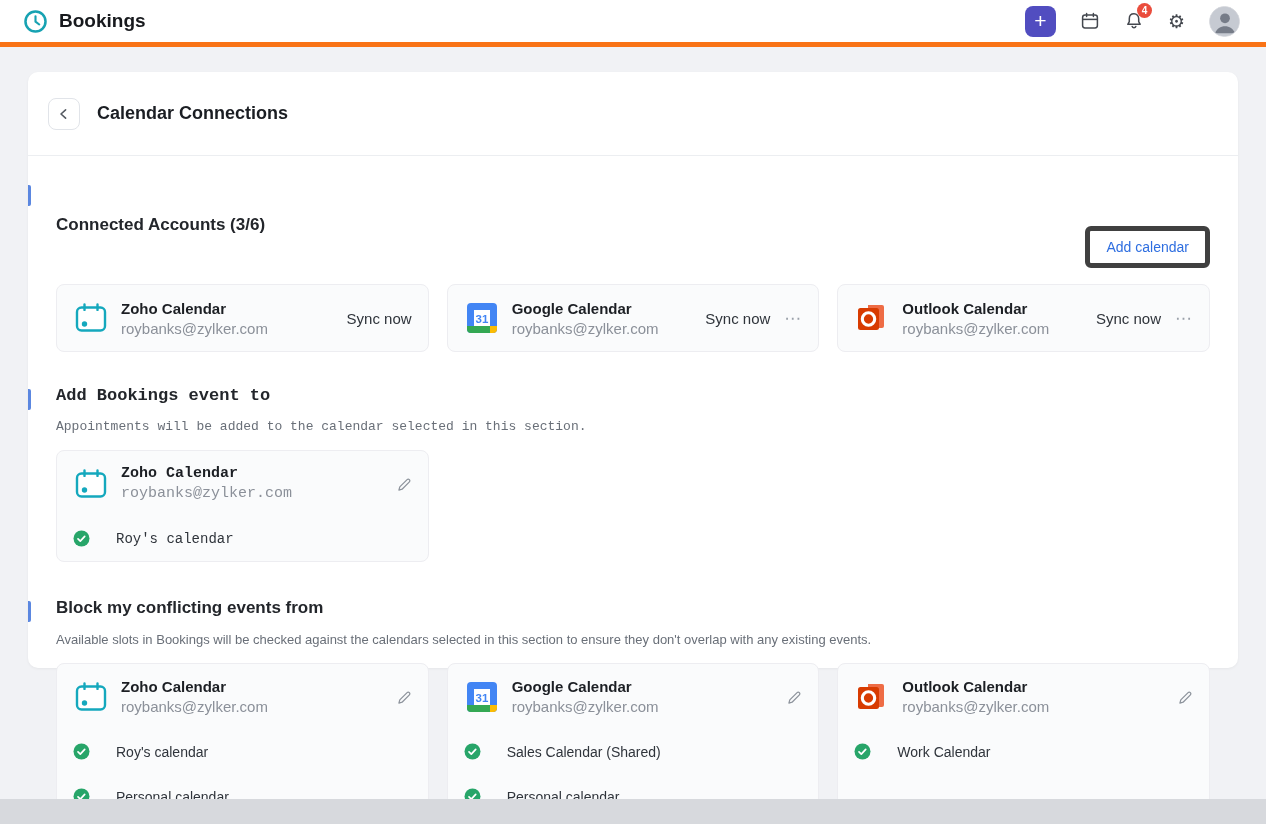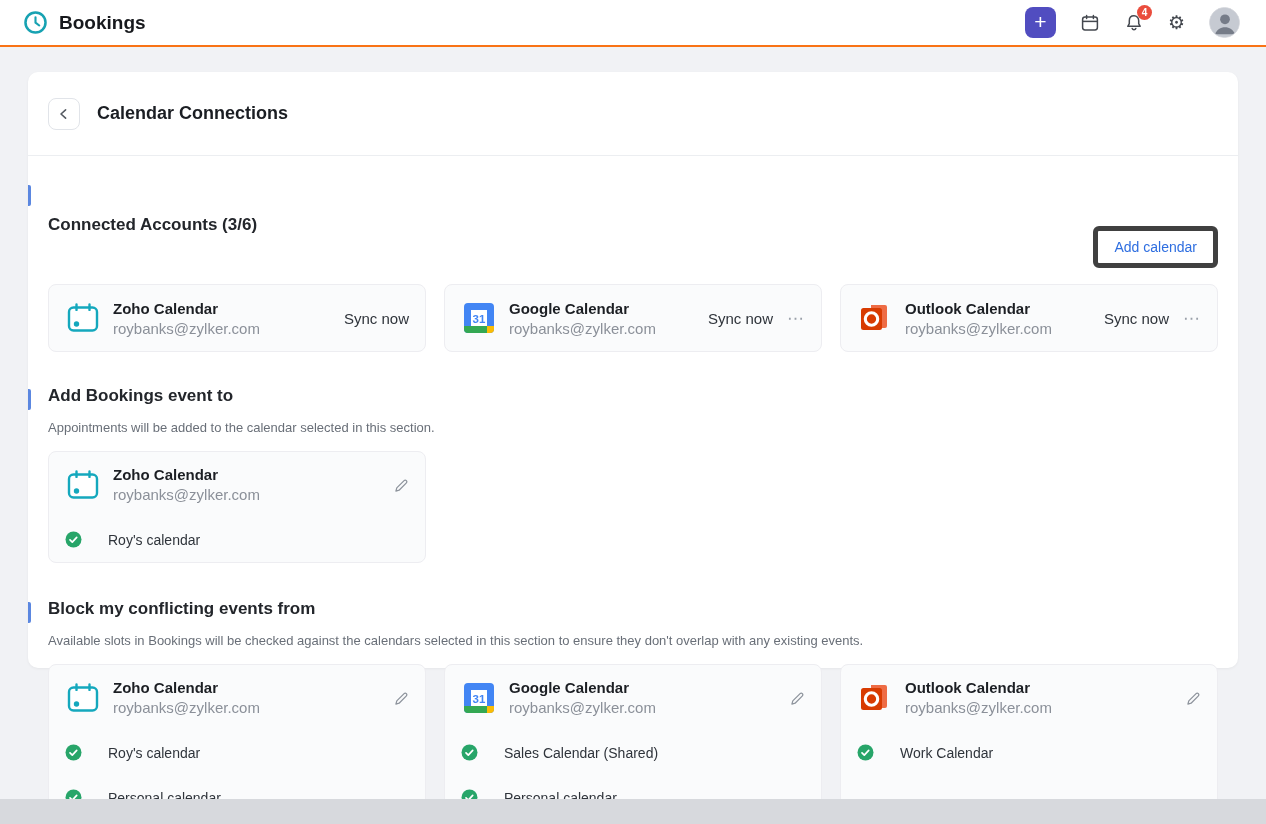--- a/index.html
+++ b/index.html
@@ -4,38 +4,38 @@
 <style>
   * { box-sizing: border-box; }
   html,body { margin:0; padding:0; }
   body {
     width:1266px; height:824px; overflow:hidden; position:relative;
     background:#f1f2f5;
     font-family:"Liberation Sans", sans-serif;
     color:#23262b;
   }
   
-  .topbar{height:47px;background:#fff;border-bottom:2px solid #f97316;display:flex;align-items:center;padding:0 26px 0 22px;}
+  .topbar{height:47px;background:#fff;border-bottom:5px solid #f97316;display:flex;align-items:center;padding:0 26px 0 22px;}
   .brand{display:flex;align-items:center;gap:10px;}
   .brand-name{font-size:19px;font-weight:600;color:#17191d;}
   .topbar-right{margin-left:auto;display:flex;align-items:center;gap:24px;}
   .plus-btn{width:31px;height:31px;border-radius:8px;background:#514dc0;color:#fff;font-size:21px;line-height:1;display:flex;align-items:center;justify-content:center;border:none;cursor:pointer;padding:0 0 2px 0;}
   .icon-btn{position:relative;background:none;border:none;padding:0;cursor:pointer;display:flex;align-items:center;}
   .badge{position:absolute;top:-8px;right:-8px;min-width:15px;height:15px;border-radius:8px;background:#ea4d3d;color:#fff;font-size:10px;font-weight:700;display:flex;align-items:center;justify-content:center;padding:0 3px;}
   .gear-glyph{font-size:19px;color:#43474e;line-height:1;}
   .avatar{width:31px;height:31px;border-radius:50%;overflow:hidden;background:#c9ccd3;border:1px solid #d9dbe0;cursor:pointer;padding:0;}
   
   .content{padding:25px 28px 0;}
   .main-card{background:#fff;border-radius:10px;height:596px;box-shadow:0 1px 3px rgba(20,22,26,.05);position:relative;}
   .card-header{display:flex;align-items:center;gap:17px;padding:19px 20px;border-bottom:1px solid #eceef1;}
   .back-btn{width:32px;height:32px;border:1px solid #e1e4e9;border-radius:8px;background:#fff;display:flex;align-items:center;justify-content:center;cursor:pointer;flex:none;}
   .page-title{font-size:18px;font-weight:600;color:#1b1e23;}
-  .section{position:relative;padding:0 20px;}
+  .section{position:relative;padding:0 28px;}
   .sec-1{margin-top:26px;}
-  .sec-2{margin-top:34px;}
+  .sec-2{margin-top:34px;font-family:Liberation Mono, monospace;}
   .sec-3{margin-top:36px;}
   .accent{position:absolute;left:0;top:3px;width:3px;height:21px;background:#5b87e0;border-radius:0 2px 2px 0;}
   .section-head{display:flex;align-items:center;justify-content:space-between;}
   .section-title{font-size:17px;font-weight:600;color:#23262b;}
   .add-cal-btn{background:#fff;border:5px solid #404040;border-radius:6px;color:#2e6ee0;font-size:14px;padding:8px 16px;cursor:pointer;font-family:inherit;margin-top:44px;}
   .section-desc{font-size:13px;color:#696f78;margin-top:9px;}
   .cards-grid{display:grid;grid-template-columns:repeat(3,1fr);gap:18px;margin-top:16px;}
   .cal-card{background:#fafbfc;border:1px solid #ededf1;border-radius:8px;padding:14px 16px;}
   .row-card{display:flex;align-items:center;height:68px;}
   .cal-card-head{display:flex;align-items:flex-start;}

